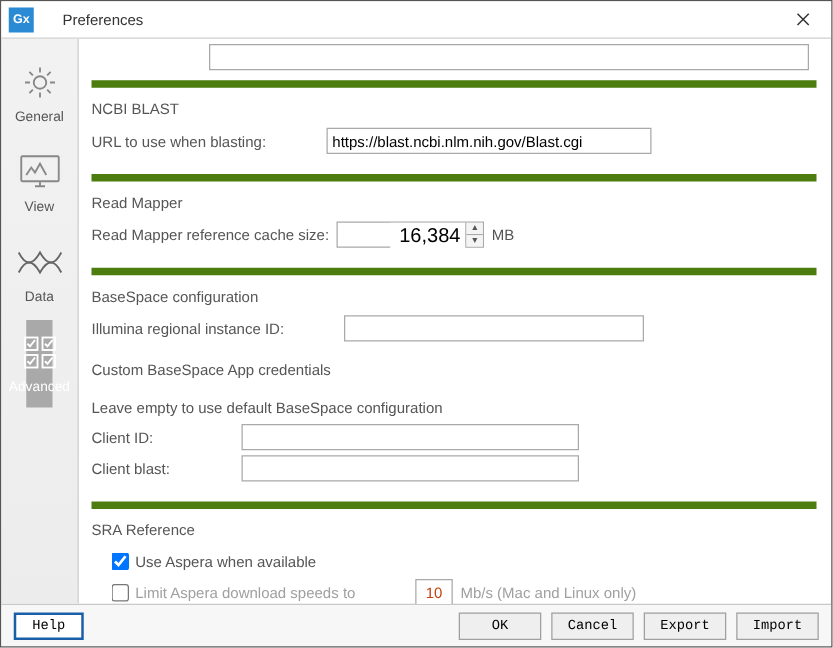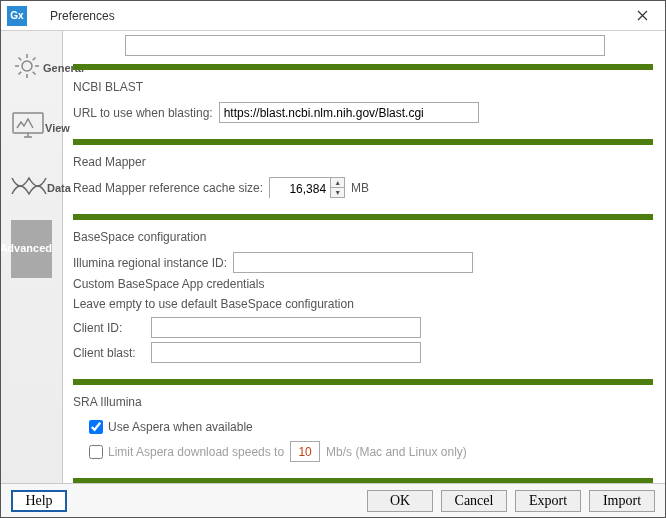--- a/index.html
+++ b/index.html
@@ -54,27 +54,26 @@
   .sidebar {
     width: 62px;
     background: linear-gradient(to bottom, #f2f2f2, #ececec);
     border-right: 1px solid #c9c9c9;
     display: flex;
     flex-direction: column;
     padding-top: 8px;
   }
   .side-item {
     display: flex;
-    flex-direction: row;
+    flex-direction: column;
     align-items: center;
     padding: 8px 0 10px 0;
     color: #555;
     cursor: pointer;
-    margin: 1px 10px;
-    font-weight: bold;
+    margin: 1px 20px;
   }
   .side-item.active {
     background: #a9a9a9;
     color: #fff;
     justify-content: flex-end;
   }
   .side-item .icon-wrap {
     width: 36px; height: 36px;
     display: flex; align-items: center; justify-content: center;
     margin-bottom: 4px;
@@ -106,34 +105,35 @@
     margin: 4px 0;
   }
   .row label { white-space: nowrap; }
   input[type="text"] {
     height: 21px;
     border: 1px solid #a9a9a9;
     padding: 1px 4px;
     font-family: inherit;
     font-size: 12px;
     background: #fff;
+    margin-left: 42px;
   }
   .spinner {
     display: inline-flex;
     border: 1px solid #a9a9a9;
     height: 21px;
     align-items: stretch;
   }
   .spinner input {
     border: none;
     width: 60px;
     text-align: right;
     padding-right: 4px;
     font-family: inherit;
-    font-size: 12px;
+    font-size: 16px;
   }
   .spinner .arrows {
     width: 14px;
     display: flex;
     flex-direction: column;
     border-left: 1px solid #a9a9a9;
   }
   .spinner .arrows div {
     flex: 1;
     display: flex; align-items: center; justify-content: center;
@@ -160,31 +160,31 @@
     align-items: center;
     padding: 0 10px;
     gap: 8px;
   }
   .bottom .spacer { flex: 1; }
   button.btn {
     min-width: 66px;
     height: 22px;
     border: 1px solid #a0a0a0;
     background: #efefef;
-    font-family: Liberation Serif, serif;
-    font-size: 14px;
+    font-family: Liberation Mono, monospace;
+    font-size: 11px;
     cursor: pointer;
   }
   button.btn.help { border: 2px solid #1a5ea8; background: #fff; min-width: 56px; }
   .partial-row {
     display:flex; align-items:center; gap:6px; padding: 0 0 8px 0;
   }
   .partial-row input { flex:1; max-width: 480px; }
   .indent { padding-left: 12px; }
-  .subtext { margin: 4px 0 6px 0; }
+  .subtext { margin: 16px 0 6px 0; }
 </style>
 </head>
 <body>
 
 <div class="titlebar">
   <div class="app-icon">Gx</div>
   <div class="title">Preferences</div>
   <div class="spacer"></div>
   <div class="close-btn">
     <svg width="11" height="11" viewBox="0 0 11 11">
@@ -288,21 +288,21 @@
         <label style="width:72px">Client ID:</label>
         <input type="text" style="width: 270px;" value="">
       </div>
       <div class="row">
         <label style="width:72px">Client blast:</label>
         <input type="text" style="width: 270px;" value="">
       </div>
     </div>
 
     <div class="section">
-      <div class="section-title">SRA Illumina</div>
+      <div class="section-title">SRA Reference</div>
       <div class="row indent">
         <label class="chk">
           <input type="checkbox" checked="" style="">
           <span>Use Aspera when available</span>
         </label>
       </div>
       <div class="row indent disabled">
         <label class="chk">
           <input type="checkbox" style="">
           <span>Limit Aspera download speeds to</span>

